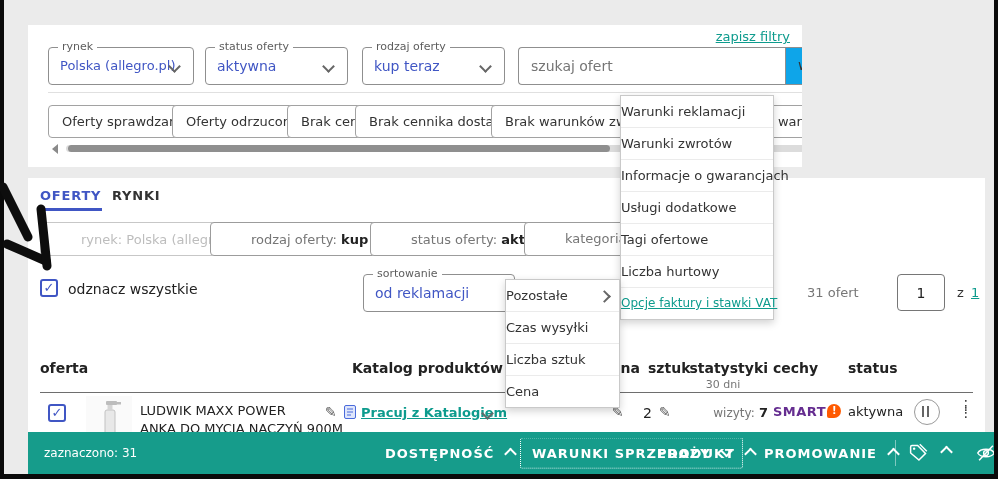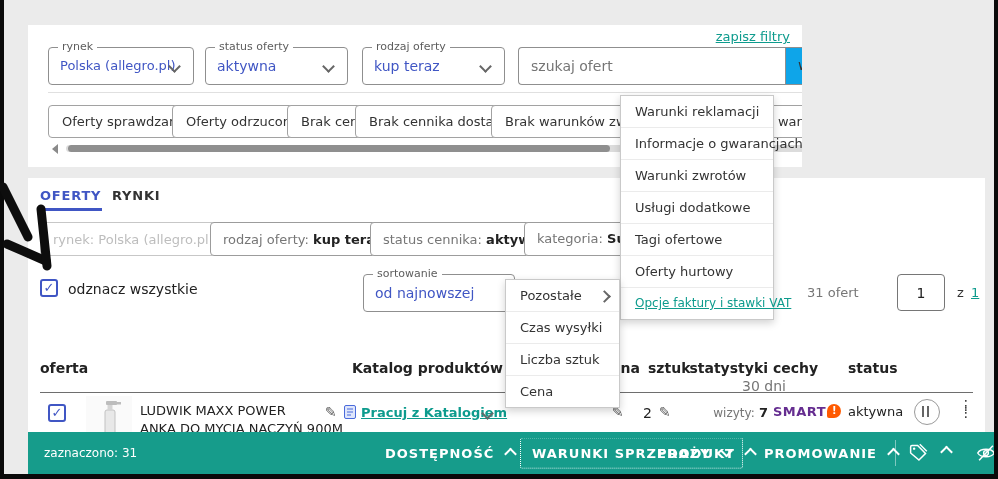--- a/index.html
+++ b/index.html
@@ -15,25 +15,25 @@
   .fvalue{position:absolute;left:11px;top:0;line-height:36px;font-size:14px;color:#4056c4;white-space:nowrap;}
   .chv{display:inline-block;width:7px;height:7px;border-right:2px solid #666;border-bottom:2px solid #666;transform:rotate(45deg);}
   .chv.up{transform:rotate(-135deg);}
   .chv.right{transform:rotate(-45deg);}
   .chv.w{border-color:#fff;}
   .chv.t{border-color:#5f6b6a;}
   .fchv{position:absolute;right:14px;top:14px;}
   .chip{position:absolute;height:33px;box-sizing:border-box;border:1px solid #a2a2a2;border-radius:4px;background:#fff;
         line-height:31px;padding:0 13px;font-size:13px;color:#333;white-space:nowrap;}
   .menu{position:absolute;background:#fff;border:1px solid #c9c9c9;box-shadow:0 3px 8px rgba(0,0,0,.18);z-index:50;}
-  .mi{position:relative;height:31px;line-height:31px;padding-left:14px;font-size:13px;color:#333;border-bottom:1px solid #ebebeb;white-space:nowrap;background:#fff;}
+  .mi{position:relative;height:31px;line-height:31px;font-size:13px;color:#333;border-bottom:1px solid #ebebeb;white-space:nowrap;background:#fff;}
   .mi:last-child{border-bottom:none;}
   .tag{position:absolute;height:34px;box-sizing:border-box;border:1px solid #9c9c9c;border-radius:4px;background:#fff;
        line-height:32px;padding:0 12px;font-size:13px;white-space:nowrap;}
-  .tag .tl{color:#767676;}
+  .tag .tl{color:#767676;margin-left:28px;}
   .tag .tv{color:#222;font-weight:bold;}
   .tag .tx{color:#555;font-size:14px;margin-left:9px;font-weight:normal;}
   .tag.muted{border-color:#c7c7c7;}
   .tag.muted .tl,.tag.muted .tv,.tag.muted .tx{color:#bdbdbd;font-weight:normal;}
   .cbx{position:absolute;width:18px;height:18px;box-sizing:border-box;border:2px solid #4056c4;border-radius:3px;background:#fff;
        color:#4056c4;font-size:13px;font-weight:bold;text-align:center;line-height:14px;}
   .teal-link{color:#0d9b8d;text-decoration:underline;}
   .bold{font-weight:bold;}
   .gray{color:#767676;}
   .bar-btn{position:absolute;top:50%;transform:translateY(-50%);color:#fff;font-weight:bold;font-size:13px;letter-spacing:1px;white-space:nowrap;}
@@ -111,49 +111,49 @@
       <span class="tl">rynek:</span>
       <span class="tv">Polska (allegro.pl)</span>
       <span class="tx">✕</span>
     </div>
     <div class="tag" style="left:182px;top:44px;">
       <span class="tl">rodzaj oferty:</span>
       <span class="tv">kup teraz</span>
       <span class="tx">✕</span>
     </div>
     <div class="tag" style="left:342px;top:44px;">
-      <span class="tl">status cennika:</span>
+      <span class="tl">status oferty:</span>
       <span class="tv">aktywna</span>
       <span class="tx">✕</span>
     </div>
     <div class="tag" style="left:496px;top:44px;width:150px;overflow:hidden;">
       <span class="tl">kategoria:</span>
       <span class="tv">Superm</span>
     </div>
 
     <div class="cbx" style="left:12px;top:101px;cursor:pointer;">✓</div>
     <div class="abs" style="left:40px;top:103px;font-size:14px;color:#222;">odznacz wszystkie</div>
 
     <div class="field" style="left:335px;top:96px;width:152px;">
       <span class="flabel">sortowanie</span>
-      <span class="fvalue">od najnowszej</span>
+      <span class="fvalue">od reklamacji</span>
     </div>
 
     <div class="abs gray" style="left:779px;top:107px;font-size:13px;">31 ofert</div>
     <input class="abs" style="left: 869px; top: 96px; width: 48px; height: 37px; box-sizing: border-box; border: 1px solid rgb(118, 118, 118); border-radius: 4px; text-align: center; font: 14px &quot;DejaVu Sans&quot;, sans-serif; color: rgb(34, 34, 34); outline: none;" value="1">
     <span class="abs" style="left:929px;top:107px;font-size:13px;color:#333;">z</span>
     <a class="abs teal-link" style="left:943px;top:107px;font-size:13px;cursor:pointer;">1</a>
 
     <div class="abs bold" style="left:12px;top:182px;font-size:14px;">oferta</div>
     <div class="abs bold" style="left:324px;top:182px;font-size:14px;">Katalog produktów Allegro</div>
     <div class="abs" style="left:493px;top:182px;width:15px;height:15px;border:1px solid #777;border-radius:50%;font-size:10px;color:#777;text-align:center;line-height:15px;cursor:pointer;">i</div>
     <div class="abs bold" style="left:550px;top:182px;width:62px;font-size:14px;text-align:right;">cena</div>
     <div class="abs bold" style="left:620px;top:182px;font-size:14px;">sztuk</div>
     <div class="abs bold" style="left:650px;top:182px;width:90px;font-size:14px;text-align:right;">statystyki</div>
-    <div class="abs gray" style="left:668px;top:200px;width:90px;font-size:14px;text-align:right;">30 dni</div>
+    <div class="abs gray" style="left:650px;top:200px;width:90px;font-size:11px;text-align:center;">30 dni</div>
     <div class="abs bold" style="left:745px;top:182px;font-size:14px;">cechy</div>
     <div class="abs bold" style="left:820px;top:182px;font-size:14px;">status</div>
     <div class="abs" style="left:12px;top:214px;width:933px;height:1px;background:#6e6e6e;"></div>
 
     <div class="cbx" style="left:20px;top:226px;cursor:pointer;">✓</div>
     <div class="abs" style="left:58px;top:218px;width:46px;height:42px;background:#fafafa;">
       <svg width="46" height="42" viewBox="0 0 46 42">
         <rect x="19" y="14" width="10" height="26" rx="2" fill="#e8e8e8" stroke="#c2c2c2"></rect>
         <rect x="21.5" y="8" width="5" height="7" fill="#d5d5d5"></rect>
         <rect x="20" y="5" width="11" height="4" rx="1" fill="#bdbdbd"></rect>
@@ -186,25 +186,25 @@
       <span class="abs" style="left:7px;top:6px;width:3px;height:11px;border-left:2px solid #666;border-right:2px solid #666;"></span>
     </div>
     <div class="abs" style="left:924px;top:221px;width:18px;height:26px;cursor:pointer;">
       <span class="abs" style="left:7px;top:3px;color:#333;font-size:14px;line-height:7px;">⋮</span>
       <span class="abs" style="left:7px;top:10px;color:#333;font-size:14px;line-height:7px;">⋮</span>
     </div>
   </div>
 
   <div class="menu" style="left:620px;top:95px;width:152px;">
     <div class="mi">Warunki reklamacji</div>
+    <div class="mi">Warunki zwrotów</div>
     <div class="mi">Informacje o gwarancjach</div>
-    <div class="mi">Warunki zwrotów</div>
     <div class="mi">Usługi dodatkowe</div>
     <div class="mi">Tagi ofertowe</div>
-    <div class="mi">Oferty hurtowy</div>
+    <div class="mi">Liczba hurtowy</div>
     <div class="mi teal-link" style="font-size:12px;">Opcje faktury i stawki VAT</div>
   </div>
 
   <div class="menu" style="left:505px;top:279px;width:113px;">
     <div class="mi">
       <span>Pozostałe</span>
       <span class="chv right abs" style="right:10px;top:12px;"></span>
     </div>
     <div class="mi">Czas wysyłki</div>
     <div class="mi">Liczba sztuk</div>

